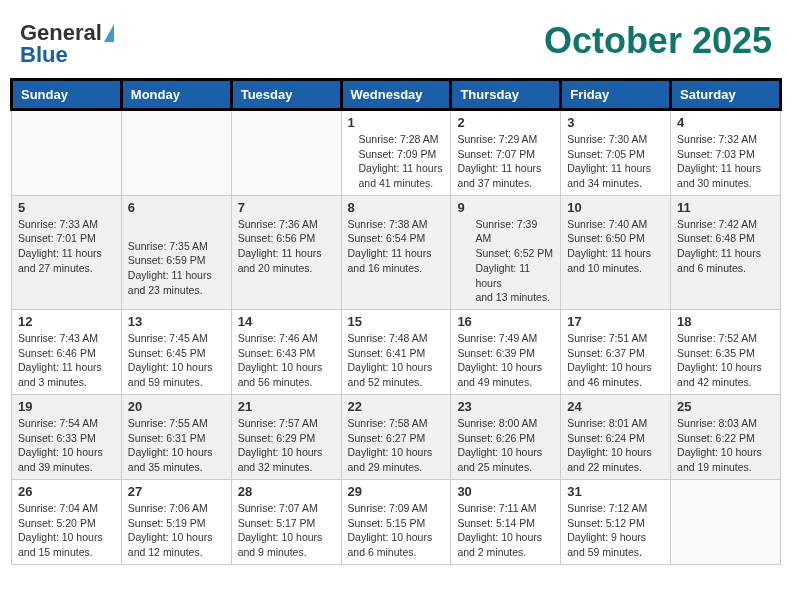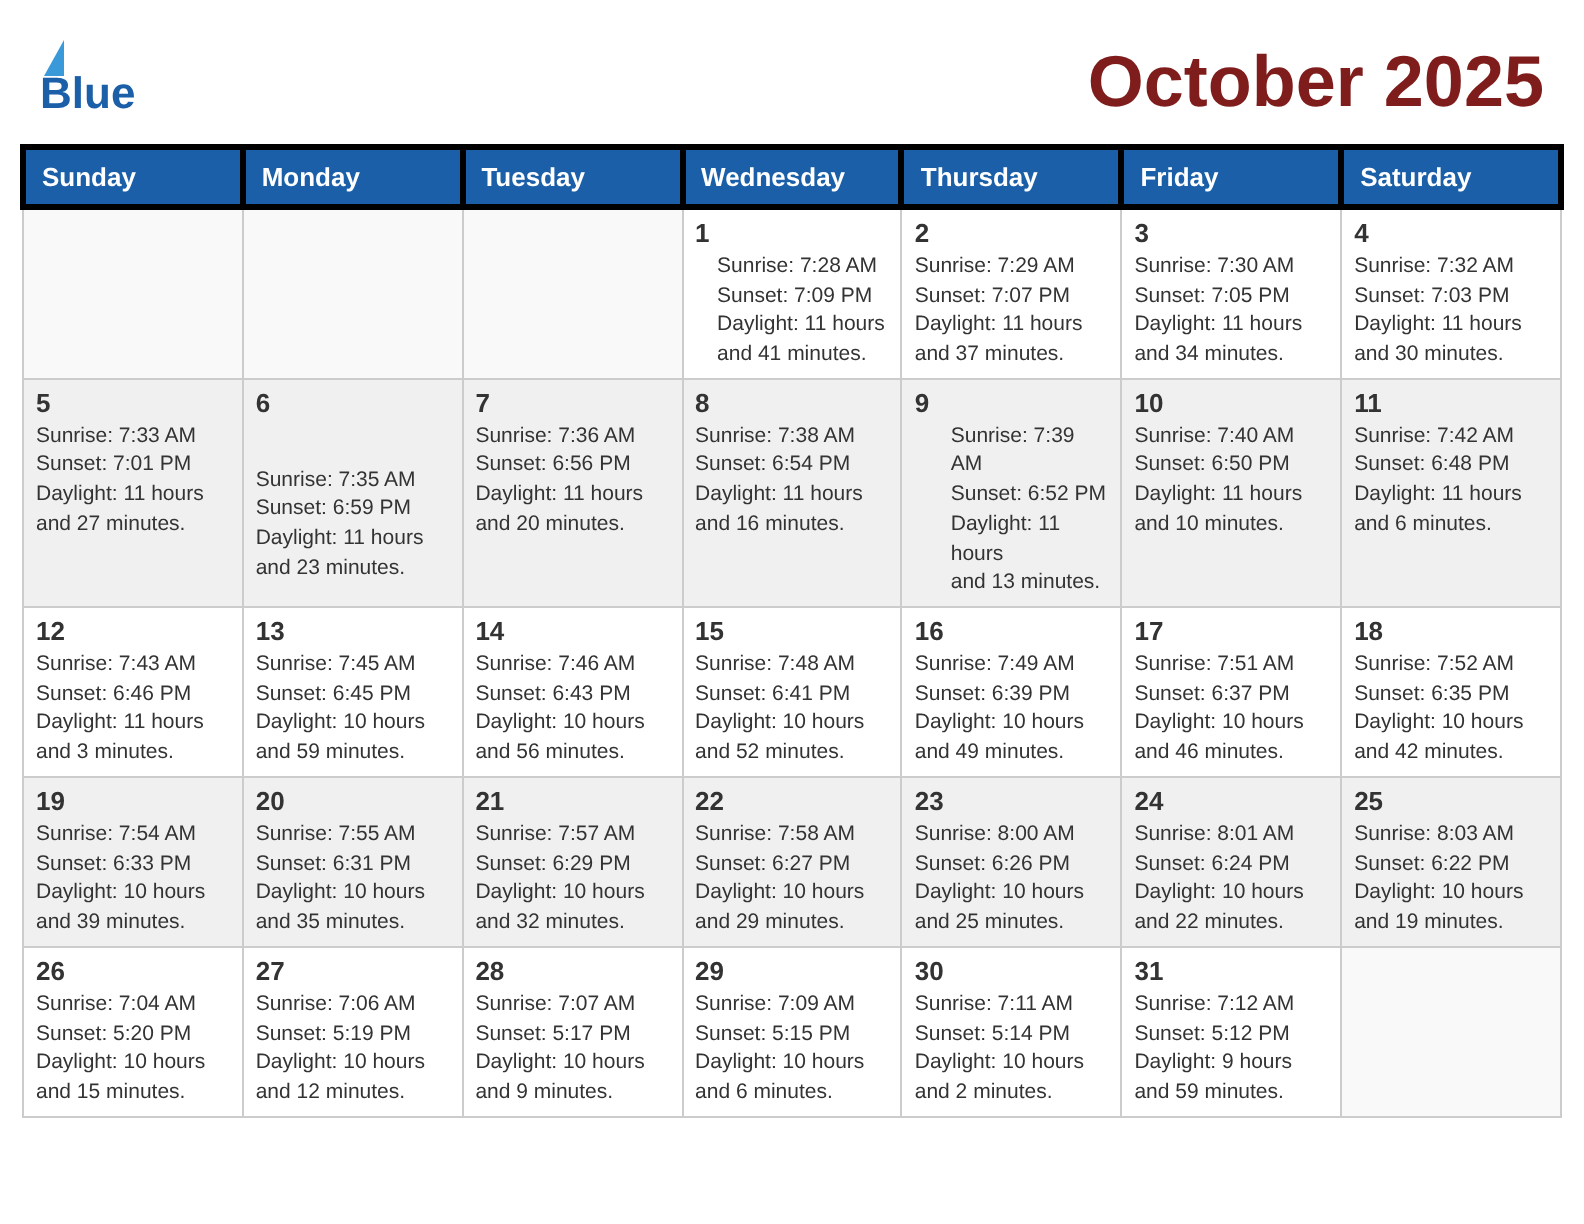--- a/index.html
+++ b/index.html
@@ -36,21 +36,21 @@
       border-bottom: 18px solid #3a9ad9;
       margin-left: 2px;
       display: inline-block;
     }
     .title-block {
       text-align: right;
     }
     .title-block h1 {
       font-size: 36px;
       font-weight: bold;
-      color: #7f1d1d;
+      color: #0f766e;
     }
     .title-block h2 {
       font-size: 16px;
       font-weight: normal;
       color: #555;
     }
     .calendar {
       width: 100%;
       border-collapse: collapse;
       border: 1px solid #ccc;
@@ -93,20 +93,21 @@
     .row-white td {
       background-color: #ffffff;
     }
   </style>
 </head>
 <body>
 
 <div class="header">
   <div class="logo">
     <div class="logo-text">
+      <span class="logo-general">General</span>
       <span class="logo-icon"></span>
     </div>
     <div style="font-size:22px; font-weight:bold; color:#1a5fa8; margin-top:-4px;">
       <span>Blue</span>
     </div>
   </div>
   <div class="title-block">
     <h1>October 2025</h1>
   </div>
 </div>

